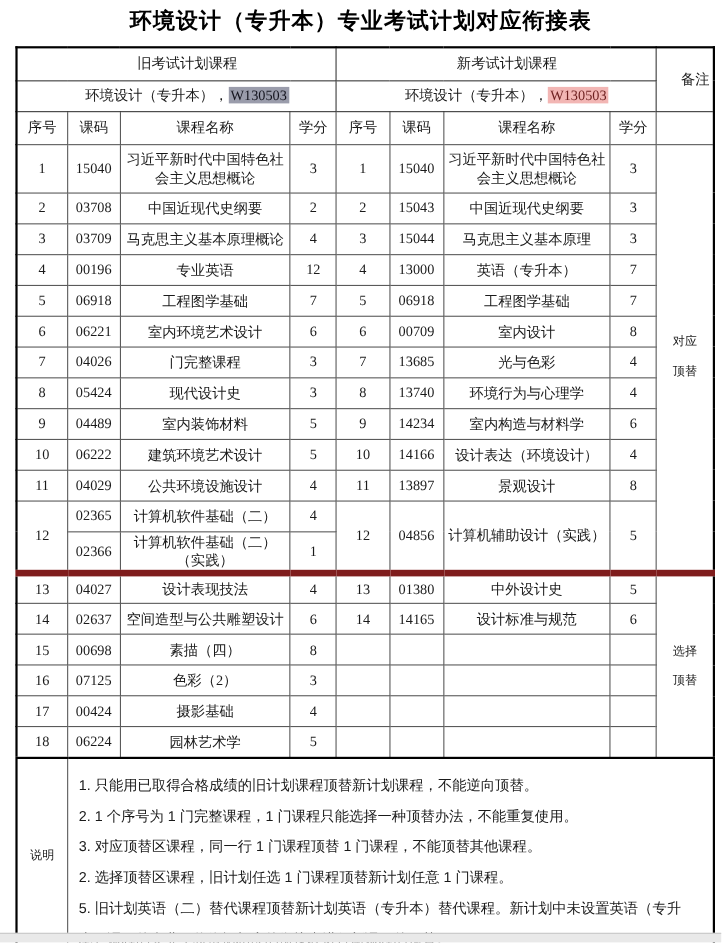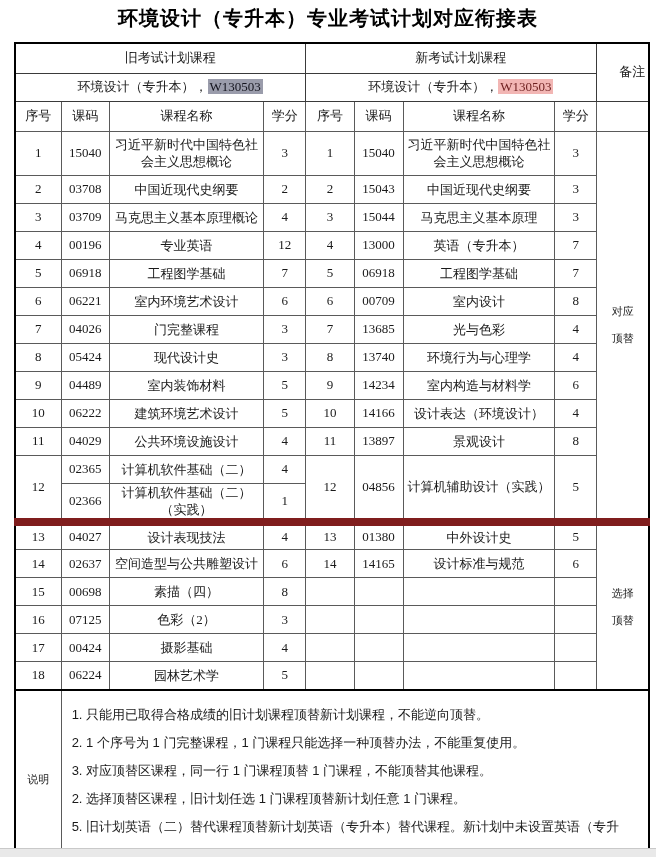--- a/index.html
+++ b/index.html
@@ -19,21 +19,21 @@
   }
   table.main td {
     border:1px solid #5a5a5a; font-size:13px; text-align:center;
     vertical-align:middle; padding:0 2px; overflow:hidden; color:#1a1a1a;
   }
   tr.hrow-a td, tr.hrow-b td { border-color:#3a3a3a;padding-left:21px; }
   tr.hrow-a { height:30px; }
   tr.hrow-b { height:28px; }
   tr.hrow-c { height:30px;font-family:Liberation Mono, monospace; }
   td.name-cell { text-align:left; padding:2px 4px 2px 8px; line-height:17px; }
-  tr.sec-start td { border-top:8px solid #7f1d1d; }
+  tr.sec-start td { border-top:6px solid #7f1d1d; }
   tr.notes-row td { border-top:2px solid #000; vertical-align:top; }
   .hl-gray { background:#9a9cab; color:#14141e; padding:0 2px; }
   .hl-pink { background:#f2b6b4; color:#6d1f1f; padding:0 2px; }
   .vwrap { width:2em; margin:0 auto; word-break:break-all; line-height:27px; font-size:11px; }
   .notes-label-cell { vertical-align:middle !important; }
   .notes-cell {
     text-align:left !important; font-family:"Liberation Sans", sans-serif;
     font-size:13px; padding:10px 6px 0 10px !important; color:#111;
   }
   .note-line { line-height:28px; }

